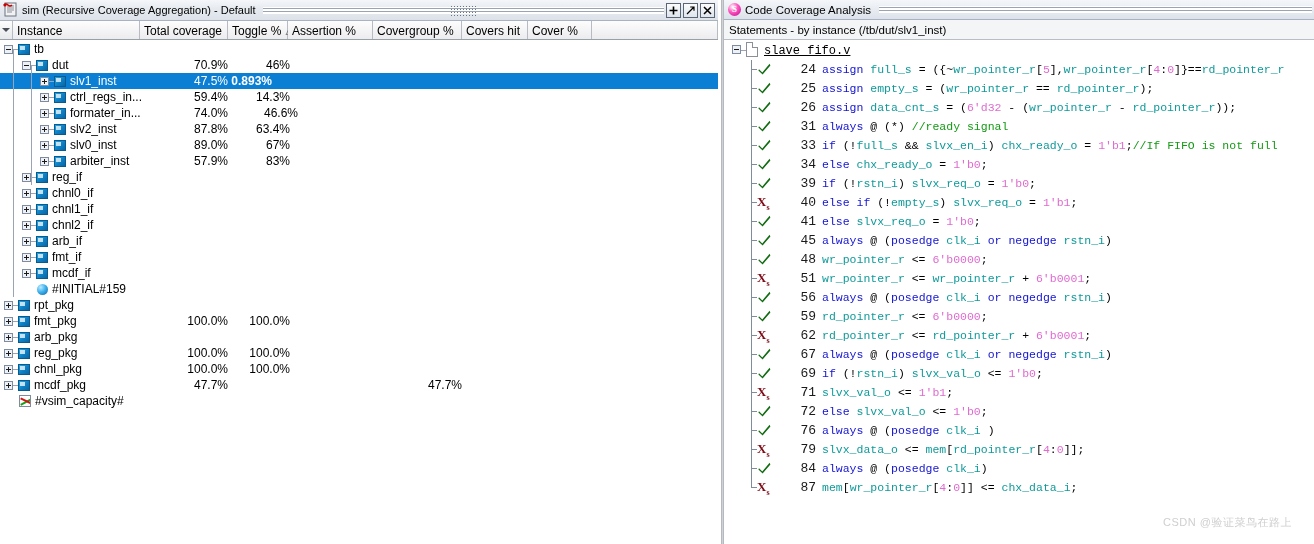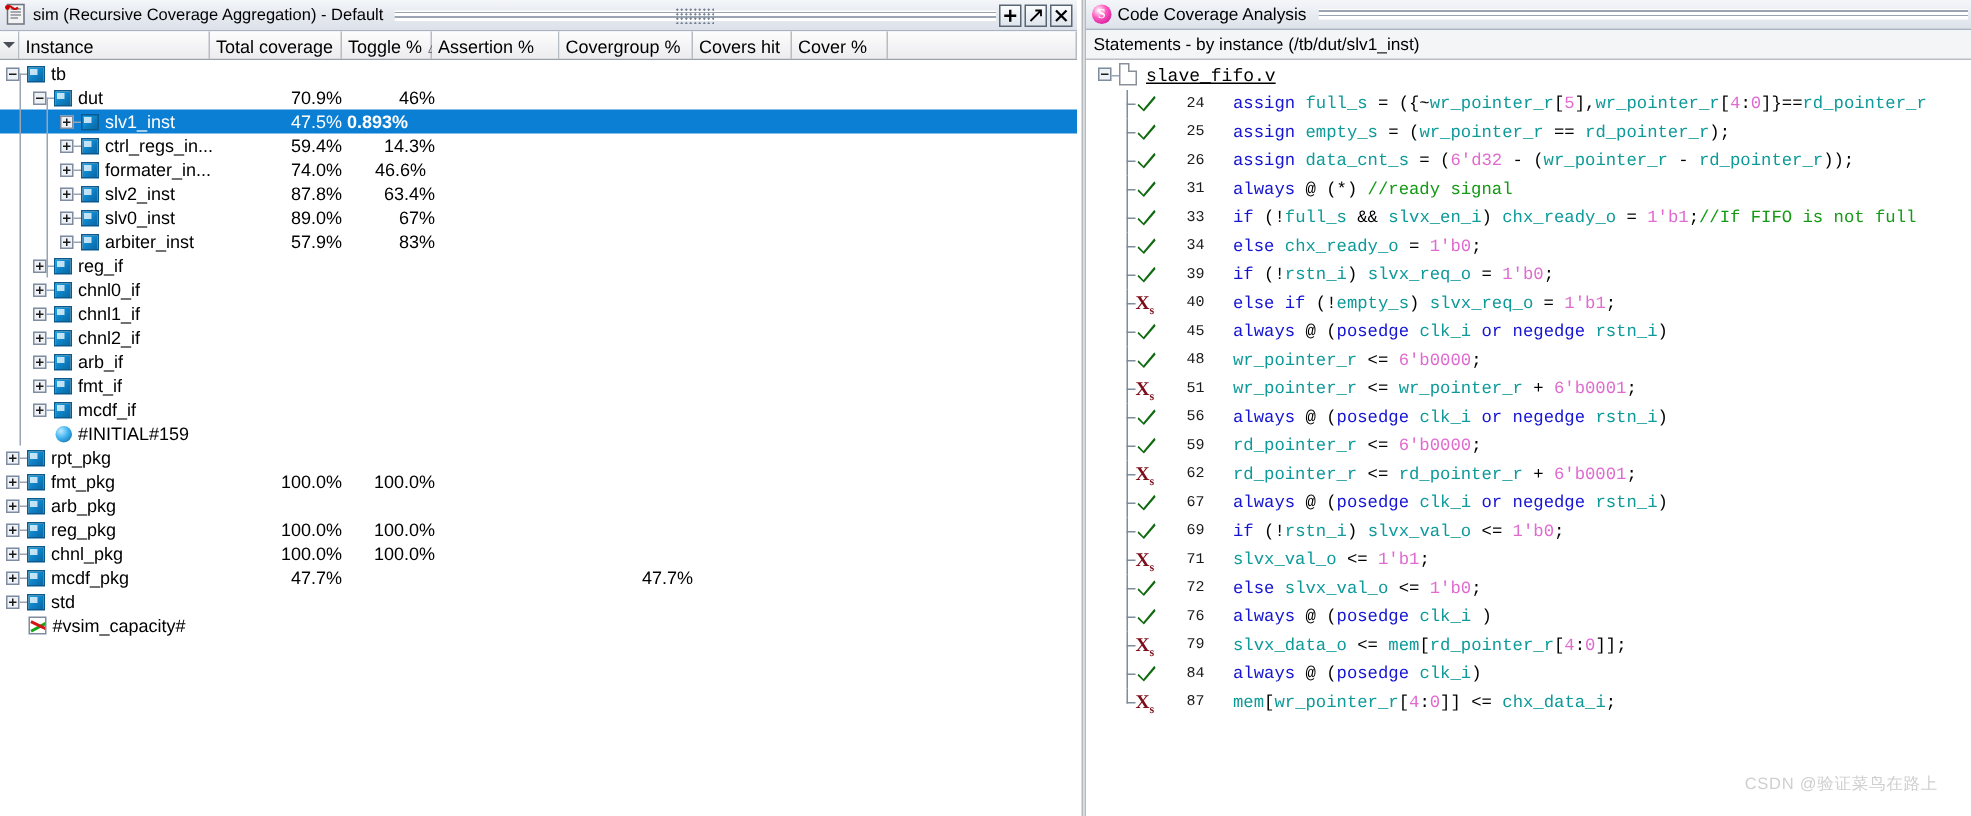--- a/index.html
+++ b/index.html
@@ -148,21 +148,21 @@
   .r-subbar{
     height:20px;display:flex;align-items:center;padding-left:5px;font-size:11.5px;color:#000;
     background:#f4f5f7;border-bottom:1px solid #b9bec6;
   }
   #code{
     position:absolute;left:0;top:41px;right:0;bottom:0;overflow:hidden;background:#fff;
     font-family:"Liberation Mono","DejaVu Sans Mono",monospace; font-size:11.5px;
   }
   .crow{ position:relative;height:19px;display:flex;align-items:center;white-space:nowrap; }
   .gutter{ width:64px;flex:0 0 auto;position:relative;height:19px; }
-  .lnum{ width:34px;flex:0 0 auto;text-align:right;color:#1a1a1a;padding-right:19px;font-size:10px;}
+  .lnum{ width:34px;flex:0 0 auto;text-align:right;color:#1a1a1a;padding-right:6px;font-size:13px;}
   .ctext{ flex:0 0 auto; }
 
   .chk{
     position:absolute;left:34px;top:3px;width:13px;height:12px;
   }
   .xs{
     position:absolute;left:33px;top:2px;color:#7d0d18;font-size:13px;font-weight:bold;
     font-family:"Liberation Serif",serif;line-height:1;
   }
   .xs sub{font-size:8px;}
@@ -299,21 +299,21 @@
           <span class="val" style="right: 428px;">14.3%</span>
         </div>
         <div class="row">
           <div class="label-zone" style="padding-left: 40px;">
             <span class="twisty plus"></span>
             <span class="tstub"></span>
             <span class="mod-icon"></span>
             <span class="nm">formater_in...</span>
           </div>
           <span class="val" style="right: 490px;">74.0%</span>
-          <span class="val" style="right: 434px;">46.6%</span>
+          <span class="val" style="right: 420px;">46.6%</span>
         </div>
         <div class="row">
           <div class="label-zone" style="padding-left: 40px;">
             <span class="twisty plus"></span>
             <span class="tstub"></span>
             <span class="mod-icon"></span>
             <span class="nm">slv2_inst</span>
           </div>
           <span class="val" style="right: 490px;">87.8%</span>
           <span class="val" style="right: 428px;">63.4%</span>
@@ -449,28 +449,20 @@
         </div>
         <div class="row">
           <div class="label-zone" style="padding-left: 4px;">
             <span class="twisty plus"></span>
             <span class="tstub"></span>
             <span class="mod-icon"></span>
             <span class="nm">mcdf_pkg</span>
           </div>
           <span class="val" style="right: 490px;">47.7%</span>
           <span class="val" style="right: 256px;">47.7%</span>
-        </div>
-        <div class="row">
-          <div class="label-zone" style="padding-left: 4px;">
-            <span class="twisty plus"></span>
-            <span class="tstub"></span>
-            <span class="mod-icon"></span>
-            <span class="nm">std</span>
-          </div>
         </div>
         <div class="row">
           <div class="label-zone" style="padding-left: 4px;">
             <span class="spacer" style="width: 15px;"></span>
             <span class="chart-icon"></span>
             <span class="nm">#vsim_capacity#</span>
           </div>
         </div>
         <div class="vline" style="left: 13px; top: 8px; height: 248px;"></div>
         <div class="vline" style="left: 31px; top: 24px; height: 120px;"></div>
@@ -582,20 +574,31 @@
           <span class="ctext"><span class="kw">else if </span><span class="pl">(!</span><span class="id">empty_s</span><span class="pl">) </span><span class="id">slvx_req_o </span><span class="pl">= </span><span class="num">1'b1</span><span class="pl">;</span></span>
         </div>
         <div class="crow">
           <div class="gutter">
             <span class="tline-v"></span>
             <span class="tline-h"></span>
             <span class="chk"><svg width="13" height="12" viewBox="0 0 13 12">
                 <path d="M1 6.2 L4.3 9.6 L11.6 0.8 L12.4 2.4 L4.6 11.4 L0.4 7.4 Z" fill="#106b10"></path>
               </svg></span>
           </div>
+          <span class="lnum">41</span>
+          <span class="ctext"><span class="kw">else </span><span class="id">slvx_req_o </span><span class="pl">= </span><span class="num">1'b0</span><span class="pl">;</span></span>
+        </div>
+        <div class="crow">
+          <div class="gutter">
+            <span class="tline-v"></span>
+            <span class="tline-h"></span>
+            <span class="chk"><svg width="13" height="12" viewBox="0 0 13 12">
+                <path d="M1 6.2 L4.3 9.6 L11.6 0.8 L12.4 2.4 L4.6 11.4 L0.4 7.4 Z" fill="#106b10"></path>
+              </svg></span>
+          </div>
           <span class="lnum">45</span>
           <span class="ctext"><span class="kw">always </span><span class="pl">@ (</span><span class="kw">posedge </span><span class="id">clk_i </span><span class="kw">or </span><span class="kw">negedge </span><span class="id">rstn_i</span><span class="pl">)</span></span>
         </div>
         <div class="crow">
           <div class="gutter">
             <span class="tline-v"></span>
             <span class="tline-h"></span>
             <span class="chk"><svg width="13" height="12" viewBox="0 0 13 12">
                 <path d="M1 6.2 L4.3 9.6 L11.6 0.8 L12.4 2.4 L4.6 11.4 L0.4 7.4 Z" fill="#106b10"></path>
               </svg></span>

